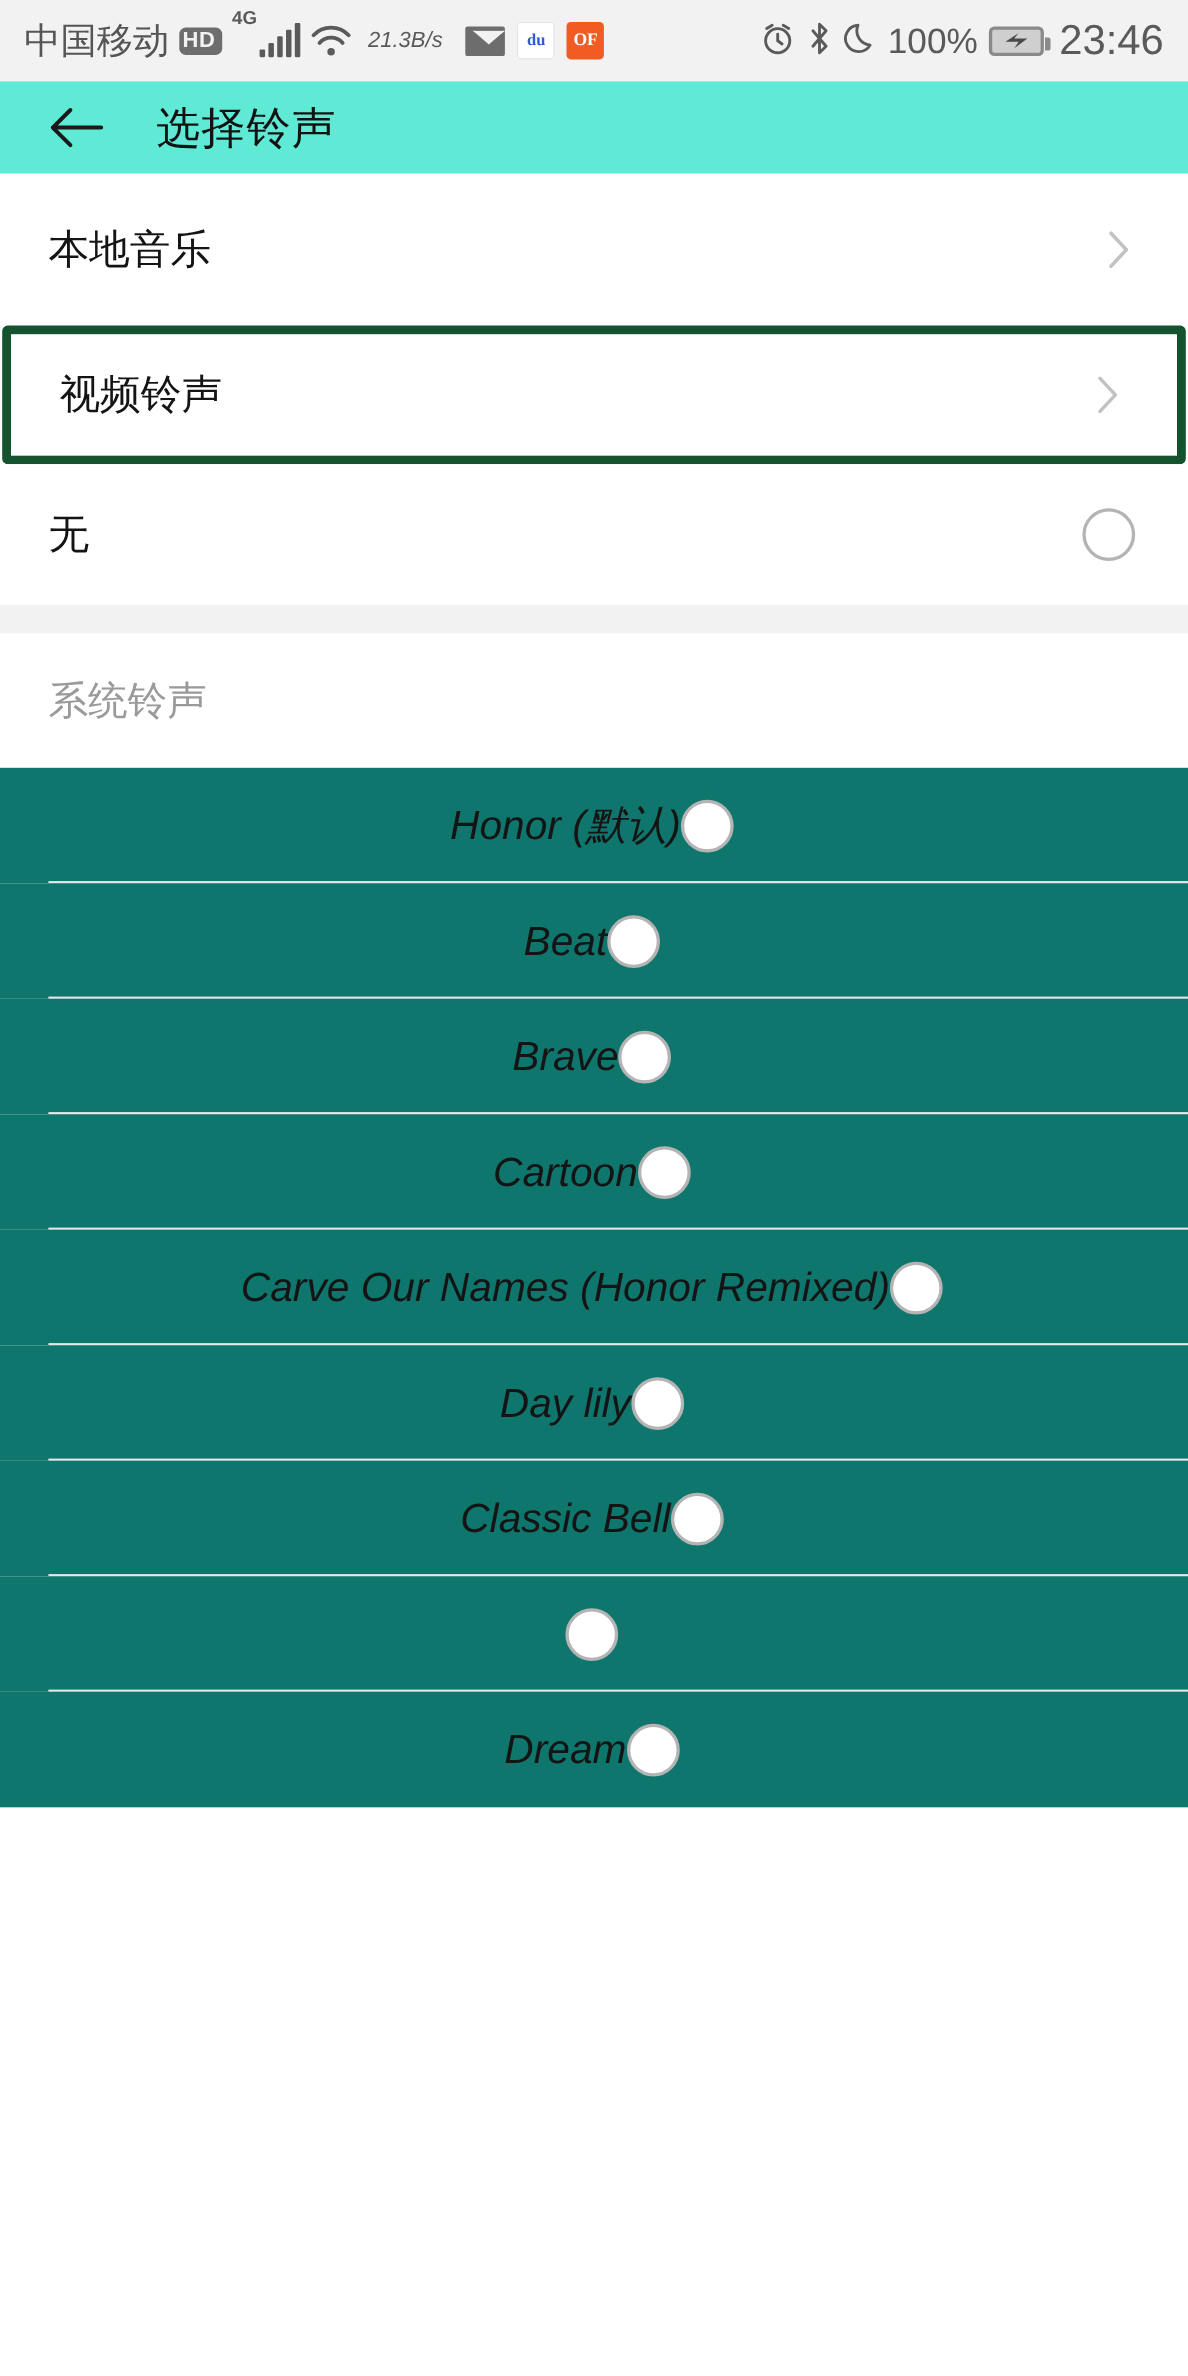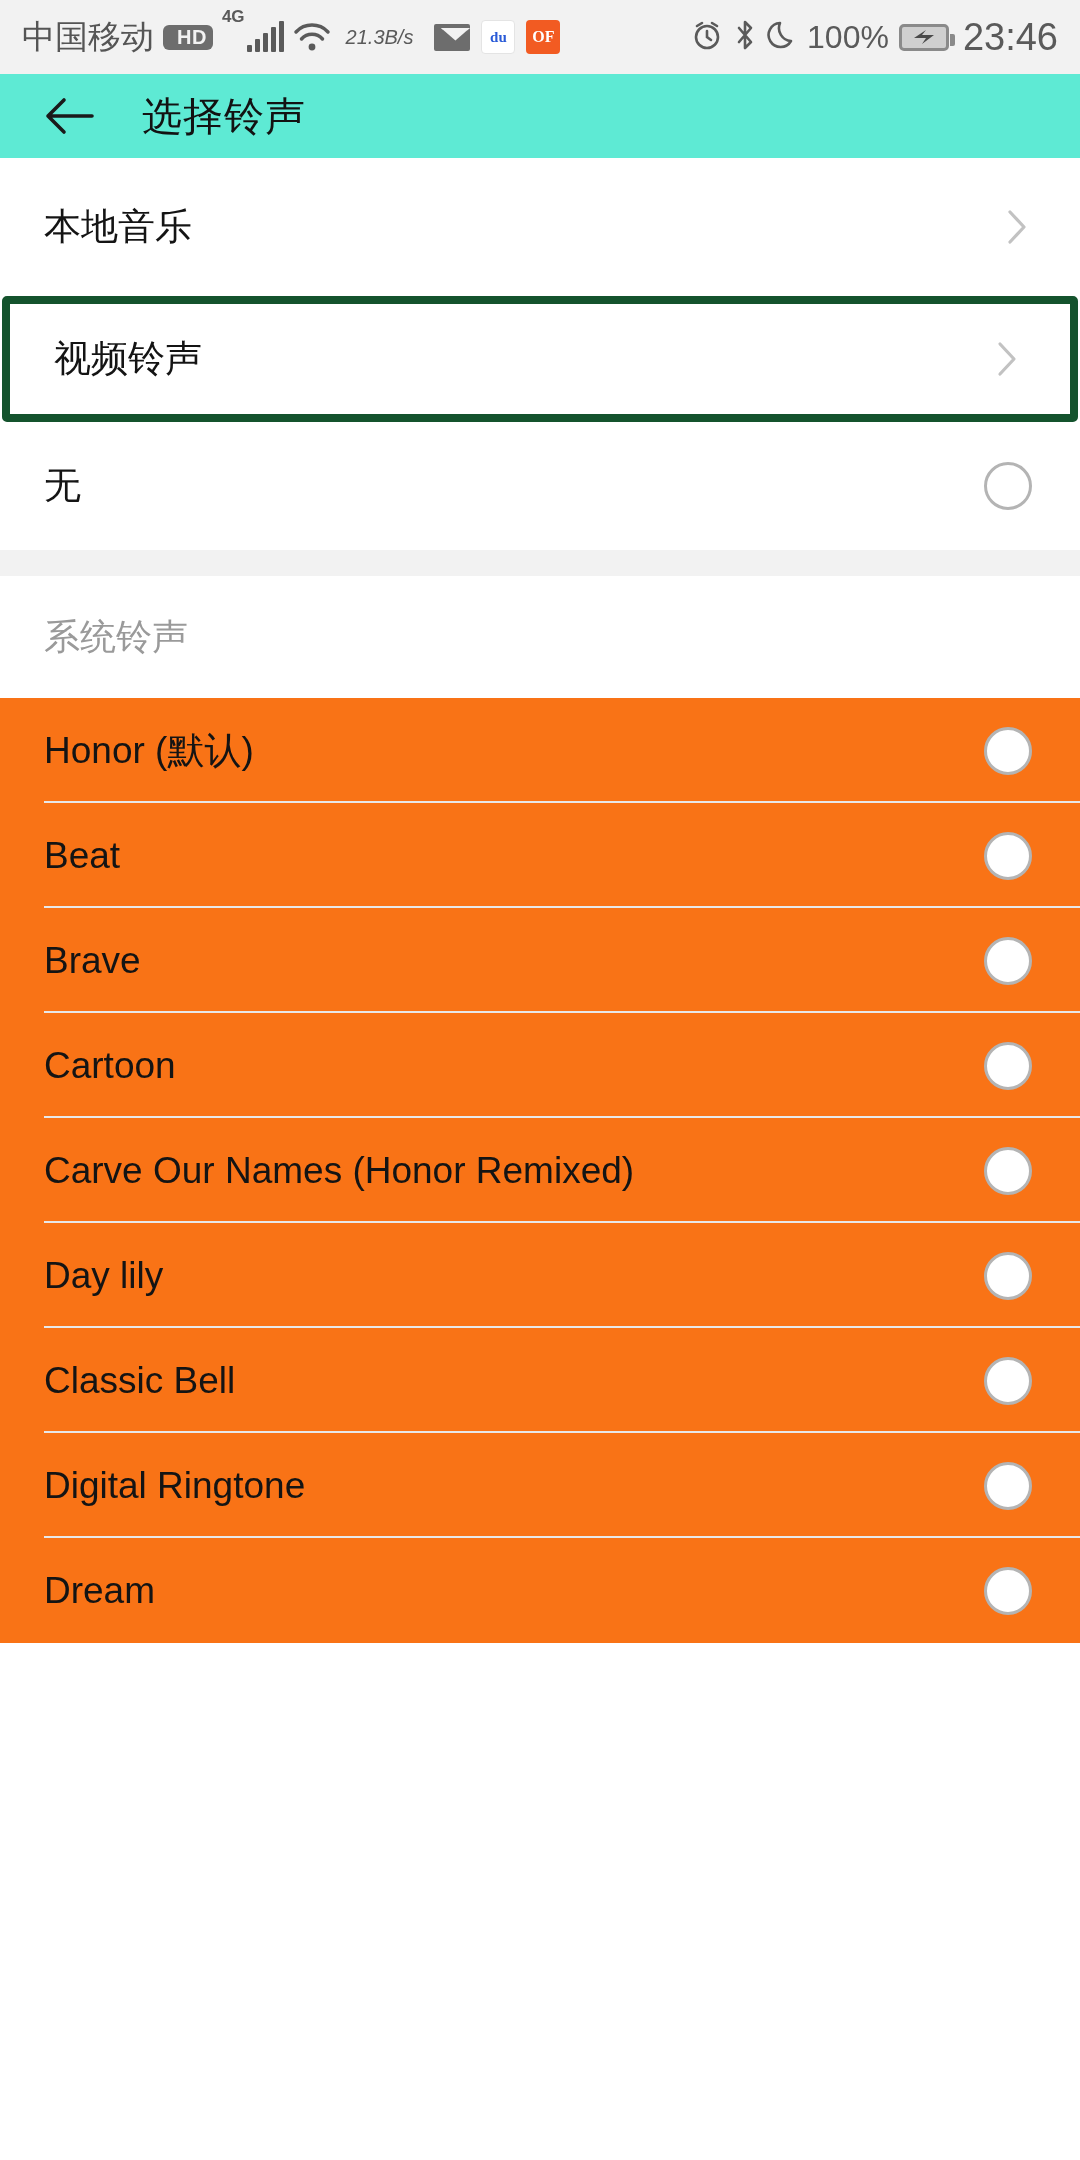--- a/index.html
+++ b/index.html
@@ -16,21 +16,21 @@
     background:#f2f2f2;
     display:flex; align-items:center;
     padding:0 22px;
     color:#5a5a5a;
   }
   .sb-left{ display:flex; align-items:center; gap:9px; flex:0 0 auto; }
   .sb-right{ display:flex; align-items:center; gap:10px; margin-left:auto; }
   .carrier{ font-size:33px; color:#555; letter-spacing:0px; }
   .hd-badge{
     background:#6d6d6d; color:#f2f2f2; font-size:20px; font-weight:bold;
-    border-radius:6px; padding:2px 6px 3px 14px; line-height:1;
+    border-radius:6px; padding:2px 6px 3px 3px; line-height:1;
     letter-spacing:0.5px;
   }
   .net-wrap{ display:flex; gap:2px; }
   .net-g{ font-size:17px; color:#5a5a5a; line-height:1; position:relative; top:-14px; font-weight:bold;}
   .bars{ display:flex; align-items:flex-end; gap:3px; height:30px; }
   .bars i{ display:block; width:5px; background:#5a5a5a; border-radius:1px; }
   .bars i:nth-child(1){ height:7px; }
   .bars i:nth-child(2){ height:13px; }
   .bars i:nth-child(3){ height:19px; }
   .bars i:nth-child(4){ height:25px; }
@@ -95,22 +95,22 @@
   .none-row .label{ font-size:37px; color:#141414; }
 
   .section-head{
     height:122px; display:flex; align-items:center; padding:0 44px;
     background:#fff;
   }
   .section-head .label{ font-size:36px; color:#9a9a9a; }
 
   .ring-list{ background:#fff; }
   .ring-row{
-    height:105px; display:flex; align-items:center; justify-content:space-between;
-    padding:0 44px; position:relative; background:#f97316;
+    height:105px; display:flex; align-items:center; justify-content:center;
+    padding:0 44px; position:relative; background:#0f766e;font-style:italic;
   }
   .ring-row .label{ font-size:37px; color:#141414; white-space:nowrap; }
   .ring-row:not(:last-child):after{
     content:""; position:absolute; left:44px; right:0; bottom:0;
     height:2px; background:#e8e8e8;
   }
   .radio{
     width:48px; height:48px; border-radius:50%;
     border:3px solid #b4b4b4; background:#fff; flex:0 0 auto;
     margin-right:4px;
@@ -245,21 +245,20 @@
     </div>
     <div class="ring-row">
       <span class="label">Day lily</span>
       <span class="radio"></span>
     </div>
     <div class="ring-row">
       <span class="label">Classic Bell</span>
       <span class="radio"></span>
     </div>
     <div class="ring-row">
-      <span class="label">Digital Ringtone</span>
       <span class="radio"></span>
     </div>
     <div class="ring-row">
       <span class="label">Dream</span>
       <span class="radio"></span>
     </div>
   </div>
 
 </div>
 

